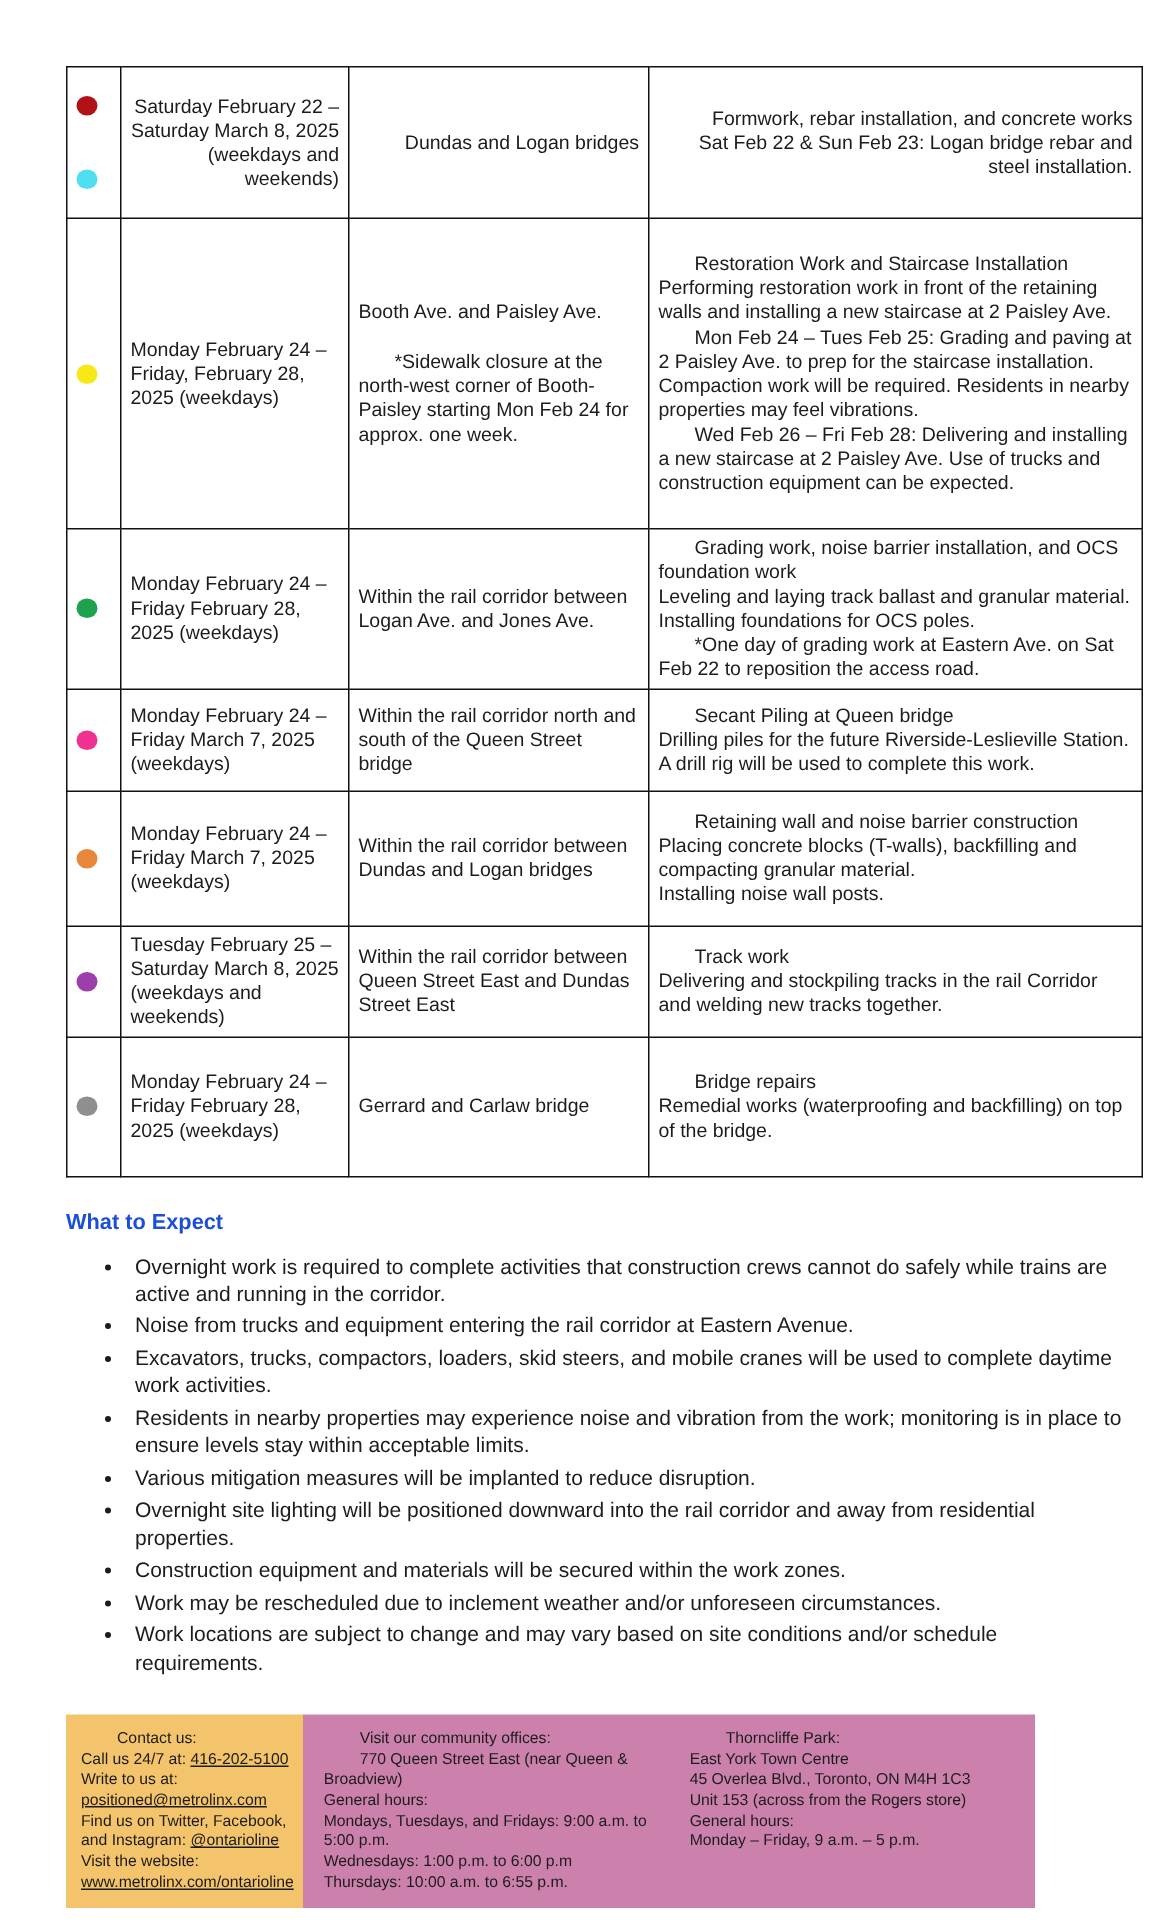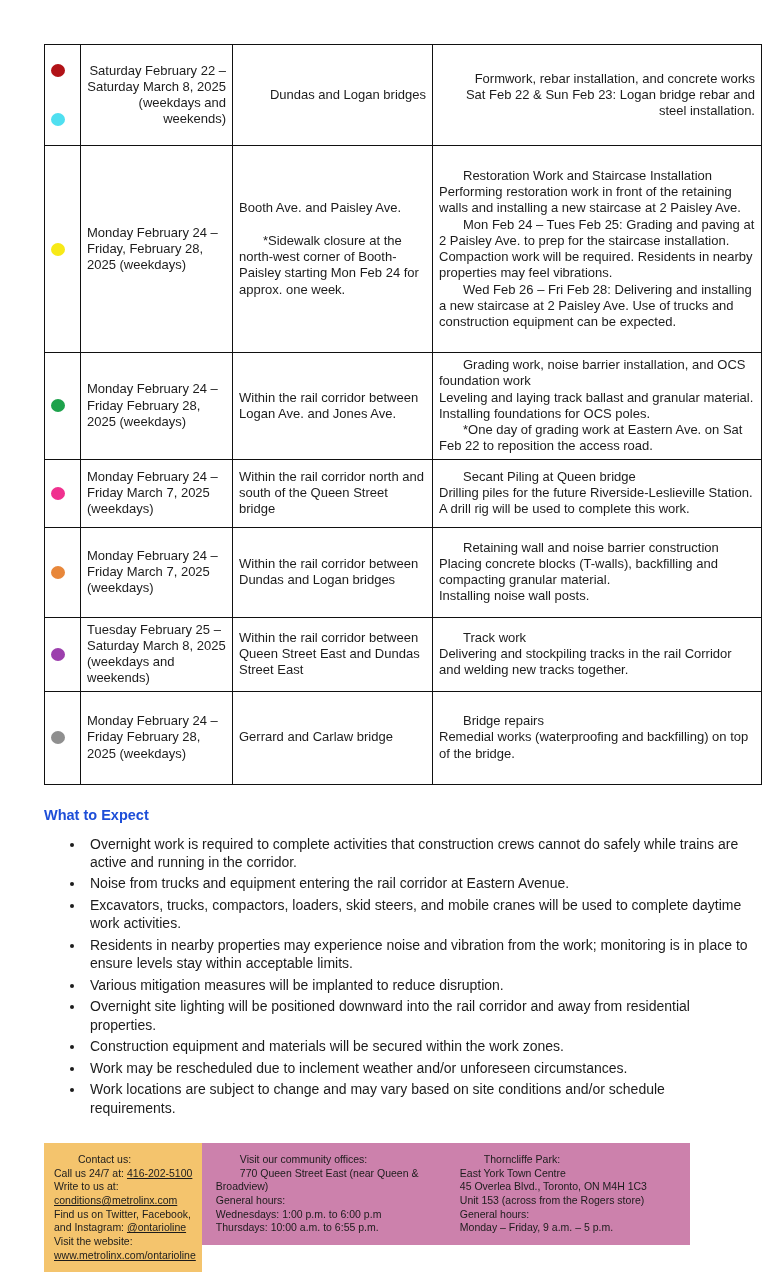--- a/index.html
+++ b/index.html
@@ -185,30 +185,31 @@
         <li>Construction equipment and materials will be secured within the work zones.</li>
         <li>Work may be rescheduled due to inclement weather and/or unforeseen circumstances.</li>
         <li>Work locations are subject to change and may vary based on site conditions and/or schedule requirements.</li>
       </ul>
   </section>
 
   <div class="footer">
     <div class="box contact" id="contact-box" style="background: rgb(244, 196, 109);">
         <div class="fline"><span class="b">Contact us:</span></div>
         <div class="fline"><span>Call us 24/7 at: </span><span class="link">416-202-5100</span></div>
-        <div class="fline"><span>Write to us at: </span><span class="link">conditions@metrolinx.com</span></div>
+        <div class="fline"><span>Write to us at: </span><span class="link">positioned@metrolinx.com</span></div>
         <div class="fline"><span>Find us on Twitter, Facebook, and Instagram: </span><span class="link">@ontarioline</span></div>
         <div class="fline"><span>Visit the website:</span></div>
         <div class="fline"><span class="link">www.metrolinx.com/ontarioline</span></div>
       </div>
     <div class="box offices" id="offices-box" style="background: rgb(204, 129, 172);">
       <div class="fcol1" id="queen-col">
           <div class="fline"><span class="b">Visit our community offices:</span></div>
           <div class="fline"><span class="b">770 Queen Street East (near Queen &amp; Broadview)</span></div>
           <div class="fline"><span>General hours:</span></div>
+          <div class="fline"><span>Mondays, Tuesdays, and Fridays: 9:00 a.m. to 5:00 p.m.</span></div>
           <div class="fline"><span>Wednesdays: 1:00 p.m. to 6:00 p.m</span></div>
           <div class="fline"><span>Thursdays: 10:00 a.m. to 6:55 p.m.</span></div>
         </div>
       <div class="fcol2" id="thorncliffe-col">
           <div class="fline"><span class="b">Thorncliffe Park:</span></div>
           <div class="fline"><span>East York Town Centre</span></div>
           <div class="fline"><span>45 Overlea Blvd., Toronto, ON M4H 1C3</span></div>
           <div class="fline"><span>Unit 153 (across from the Rogers store)</span></div>
           <div class="fline"><span>General hours:</span></div>
           <div class="fline"><span>Monday – Friday, 9 a.m. – 5 p.m.</span></div>

